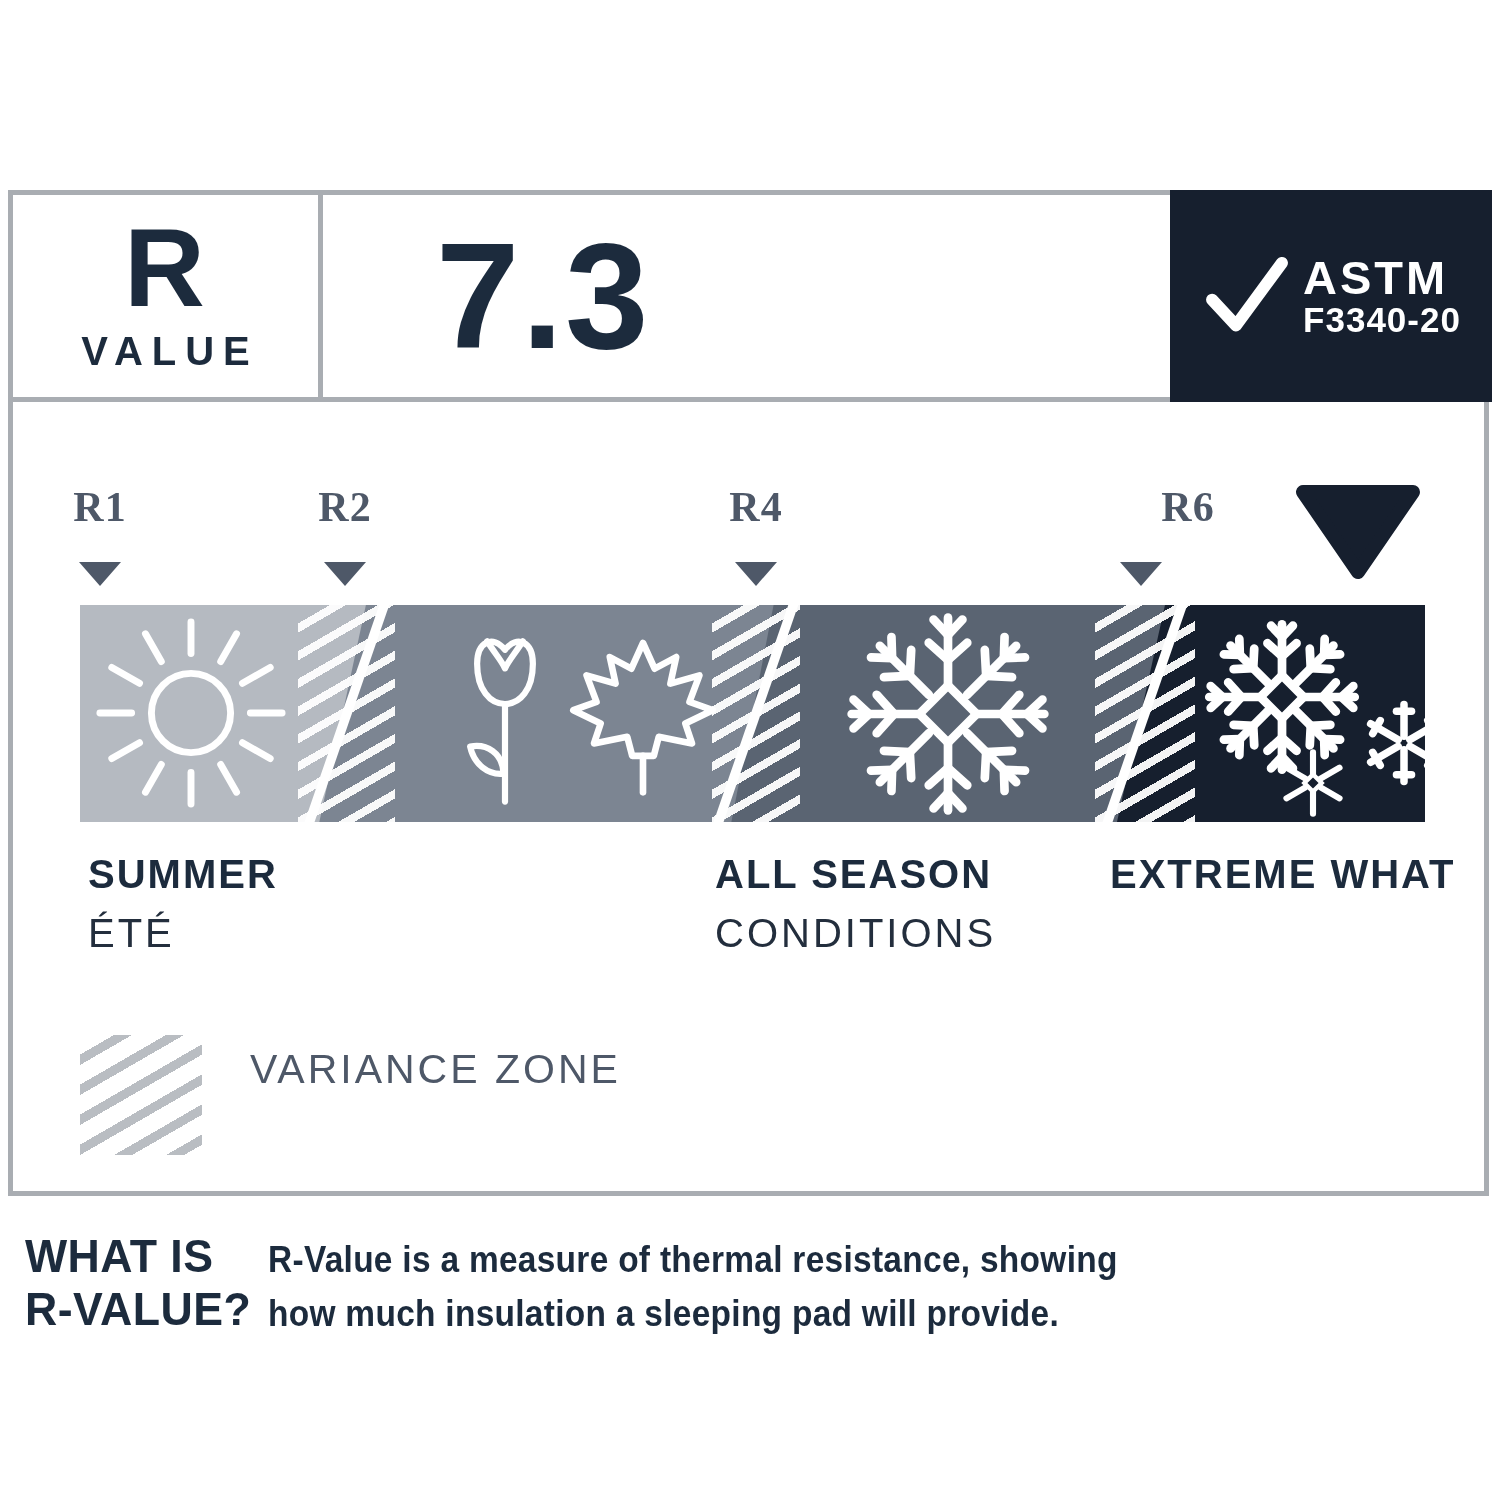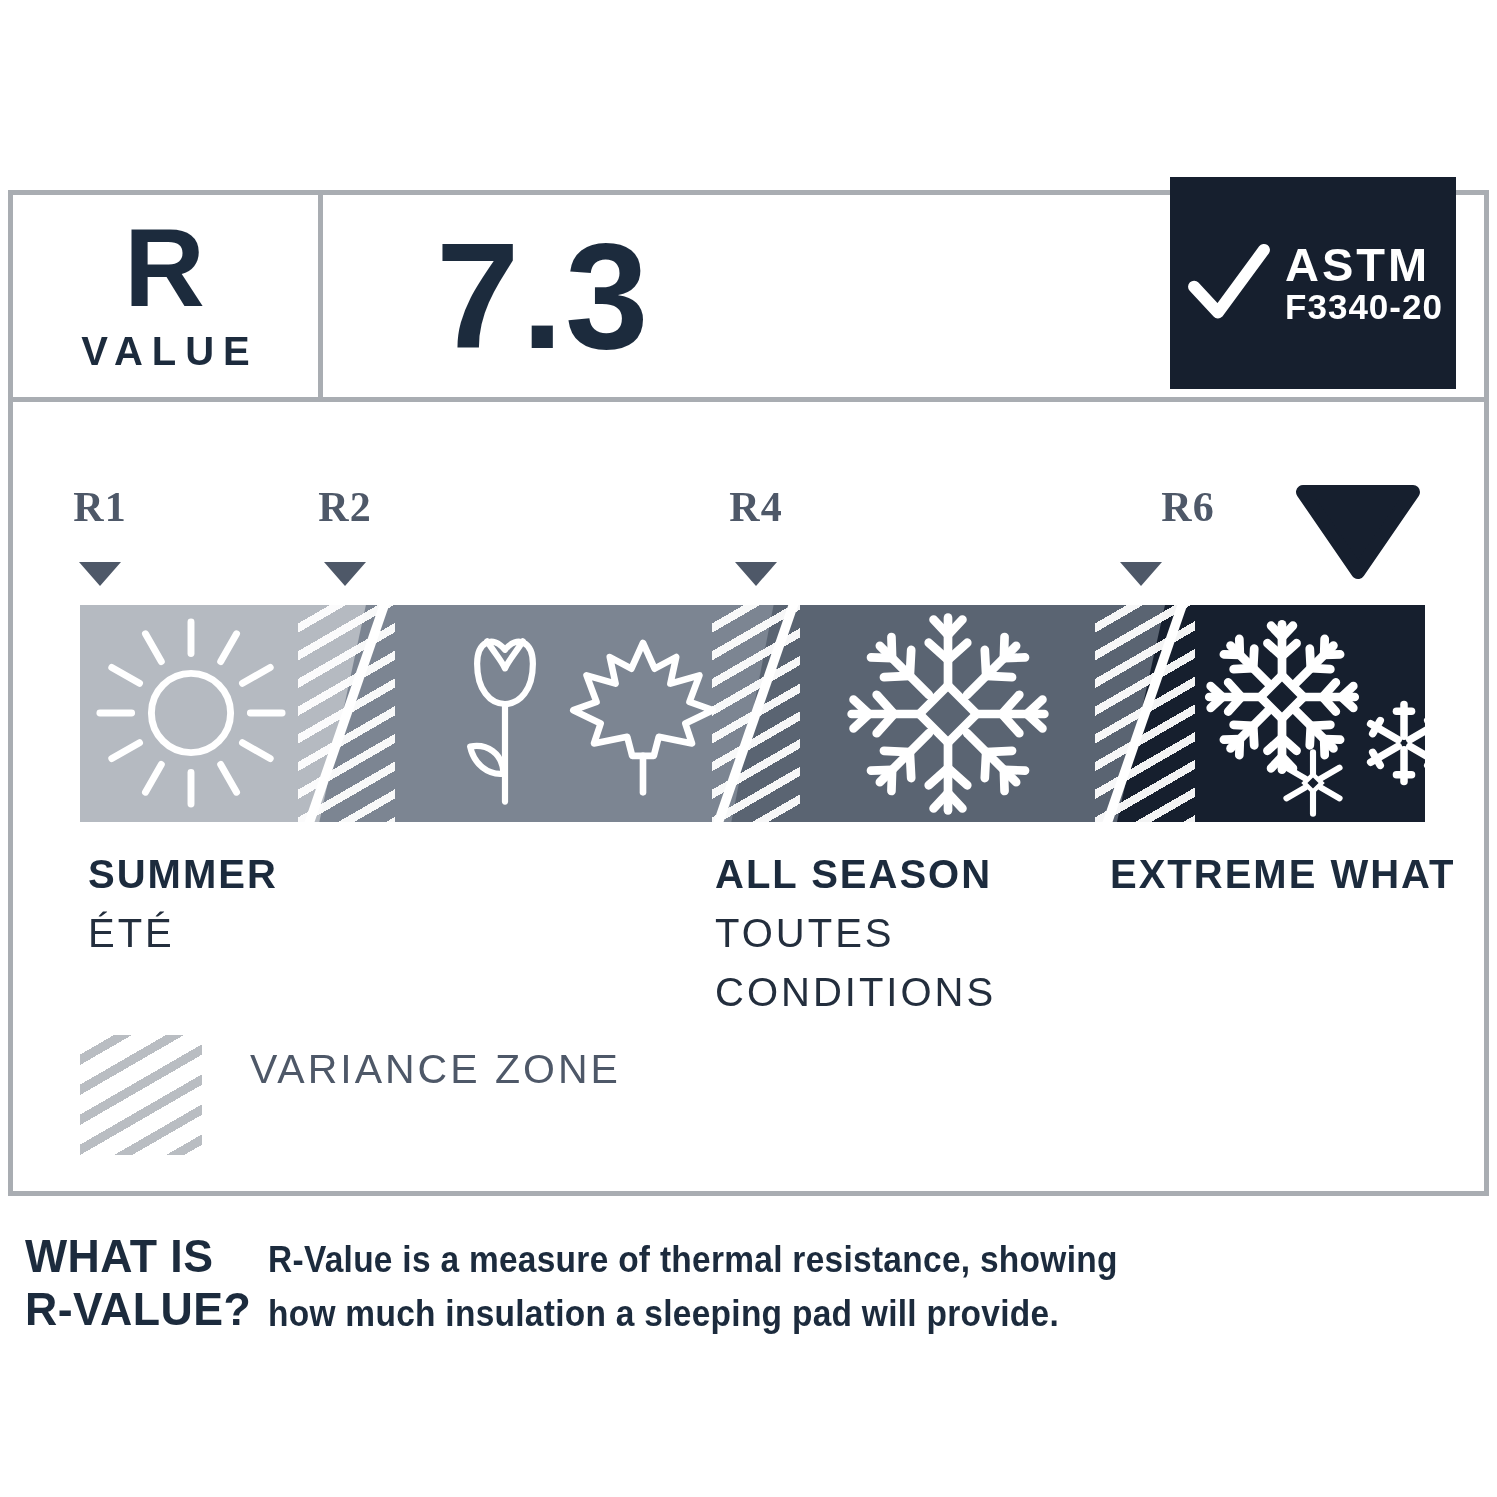--- a/index.html
+++ b/index.html
@@ -15,21 +15,21 @@
          border:5px solid var(--border);background:#fff;}
   .header-row{position:absolute;left:8px;top:190px;width:1481px;height:212px;
               border-bottom:5px solid var(--border);box-sizing:border-box;}
   .rcell{position:absolute;left:13px;top:195px;width:305px;height:202px;
          border-right:5px solid var(--border);display:flex;flex-direction:column;
          align-items:center;justify-content:center;}
   .r-big{font-size:112px;font-weight:bold;line-height:.9;letter-spacing:2px;color:var(--navy-text);}
   .r-small{font-size:40px;font-weight:bold;letter-spacing:9px;margin-top:10px;margin-right:-9px;color:var(--navy-text);}
   .vcell{position:absolute;left:388px;top:195px;height:202px;display:flex;align-items:center;margin-left:48px;}
   .value-num{font-size:150px;font-weight:bold;letter-spacing:2px;color:var(--navy-text);}
-  .astm-badge{position:absolute;left:1170px;top:177px;width:286px;height:212px;
+  .astm-badge{position:absolute;left:1170px;top:190px;width:322px;height:212px;
               background:var(--navy);display:flex;align-items:center;justify-content:center;gap:10px;}
   .astm-text{display:flex;flex-direction:column;color:#fff;line-height:1.02;}
   .astm-l1{font-size:47px;font-weight:bold;letter-spacing:3px;}
   .astm-l2{font-size:35px;font-weight:bold;letter-spacing:1px;}
   
   .marker{position:absolute;top:483px;transform:translateX(-50%);
           font-size:42px;font-weight:bold;color:var(--slate-label);letter-spacing:1px;font-family:Liberation Serif, serif;}
   .mk-tri{position:absolute;top:562px;width:42px;height:24px;transform:translateX(-50%);
           background:var(--slate-label);clip-path:polygon(0 0,100% 0,50% 100%);}
   .big-tri{position:absolute;left:1293px;top:482px;}
@@ -240,21 +240,20 @@
       </svg>
     </div>
   </div>
 
   <div class="zone-col" style="left:88px">
     <div class="zone-en">SUMMER</div>
     <div class="zone-fr">ÉTÉ</div>
   </div>
   <div class="zone-col" style="left:715px">
     <div class="zone-en">ALL SEASON</div>
-    <div class="zone-fr">TOUTES</div>
     <div class="zone-fr" style="">CONDITIONS</div>
   </div>
   <div class="zone-col" style="left:1110px">
     <div class="zone-en">EXTREME WHAT</div>
   </div>
 
   <div class="legend-swatch"></div>
   <div class="legend-label">VARIANCE ZONE</div>
 
   <div class="foot-head">

